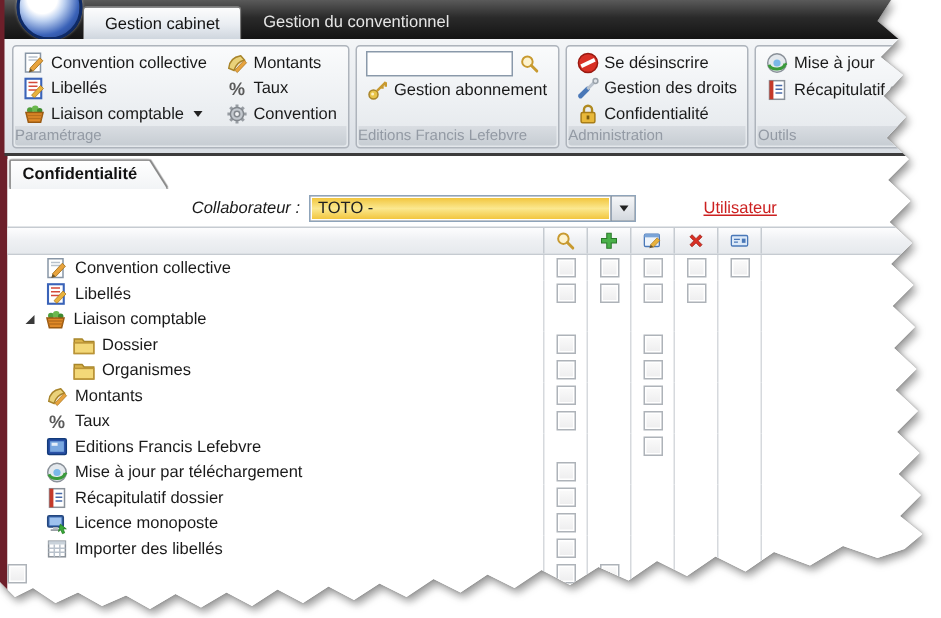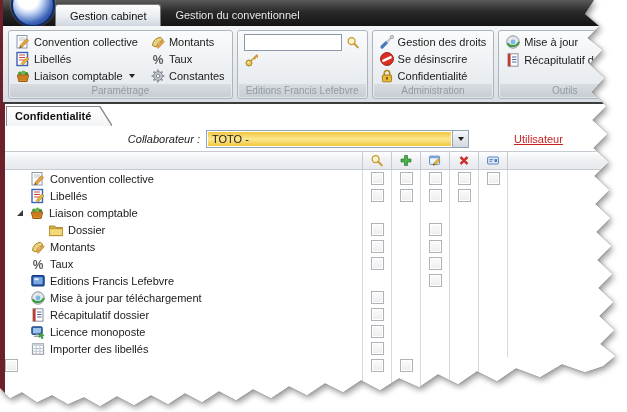--- a/index.html
+++ b/index.html
@@ -13,38 +13,38 @@
   .applogo{position:absolute;left:8px;top:-17px;width:40px;height:40px;border-radius:50%;
     background:radial-gradient(circle at 38% 35%,#ffffff 0 28%,#bcd0f0 42%,#3a62b8 68%,#17306e 100%);
     border:2px solid #0e2a66;box-shadow:0 0 2px rgba(255,255,255,.5);}
   .tabs{position:absolute;left:52px;top:4px;bottom:0;display:flex;align-items:stretch;}
   .apptab{display:flex;align-items:center;padding:0 14px;border-radius:3px 3px 0 0;cursor:default;}
   .apptab.active{background:linear-gradient(#fdfdfd,#e9edf2 55%,#cfd6de);color:#111;border:1px solid #7a7a7a;border-bottom:none;}
   .apptab.inactive{color:#e6e6e6;}
   
   .ribbon{position:absolute;left:3px;right:0;top:26px;height:78px;background:linear-gradient(#f3f5f7,#e2e6eb 70%,#d9dee4);border-bottom:2px solid #3c3c3c;box-sizing:border-box;padding:4px 0 0 5px;display:flex;gap:4px;}
   .rib-group{position:relative;height:69px;border:1px solid #aeb4bc;border-radius:3px;background:linear-gradient(#fafbfc,#eceff2 60%,#e3e7eb);box-sizing:border-box;padding:2px 5px 14px 4px;display:flex;gap:8px;}
-  .rib-caption{position:absolute;left:1px;right:1px;bottom:1px;height:13px;line-height:13px;text-align:center;font-size:10px;color:#939aa4;background:linear-gradient(#d9dde2,#c7cdd3);border-radius:0 0 2px 2px;margin-top:32px;}
+  .rib-caption{position:absolute;left:1px;right:1px;bottom:1px;height:13px;line-height:13px;text-align:left;font-size:10px;color:#939aa4;background:linear-gradient(#d9dde2,#c7cdd3);border-radius:0 0 2px 2px;margin-top:32px;}
   .rib-col{display:flex;flex-direction:column;}
   .rib-item{height:18px;display:flex;align-items:center;gap:3px;white-space:nowrap;padding:0 2px;border-radius:2px;}
   .rib-item .lbl{color:#1a1a1a;}
   .caret{width:0;height:0;border-left:3px solid transparent;border-right:3px solid transparent;border-top:4px solid #222;margin-left:3px;}
   .rib-search{height:18px;display:flex;align-items:center;gap:4px;padding:0 2px;}
   .rib-search input{width:92px;height:15px;border:1px solid #8a99aa;font-size:11px;padding:0 2px;background:#fff;}
   .icon{display:inline-flex;width:16px;height:16px;align-items:center;justify-content:center;flex:0 0 auto;}
   .icon svg{display:block;}
   .icon.sm{width:14px;height:14px;}
   
   .content{position:absolute;left:5px;right:0;top:106px;bottom:0;background:#fff;}
   .doctab-row{height:21px;position:relative;}
   .doctab-wrap{position:absolute;left:2px;top:1px;filter:drop-shadow(1px 0 0 #8a8a8a) drop-shadow(-1px 0 0 #8a8a8a) drop-shadow(0 -1px 0 #8a8a8a);}
   .doctab{background:linear-gradient(#ffffff,#f2f4f6);padding:3px 20px 4px 8px;font-weight:bold;font-size:11px;color:#111;clip-path:polygon(0 0,calc(100% - 12px) 0,100% 100%,0 100%);}
   .collab-row{height:24px;display:flex;align-items:center;}
   .collab-label{width:95px;margin-left:100px;text-align:right;margin-right:6px;color:#1a1a1a;font-style:italic;}
-  .combo{width:263px;height:18px;border:1px solid #8fa4ba;display:flex;box-sizing:border-box;background:#737373;}
+  .combo{width:218px;height:18px;border:1px solid #8fa4ba;display:flex;box-sizing:border-box;background:#737373;}
   .combo-value{flex:1;display:flex;align-items:center;padding:0 4px;background:linear-gradient(180deg,#f2c63f,#fbe88f 50%,#f2c63f);border:1px solid #fff;color:#222;overflow:hidden;}
   .combo-btn{width:15px;border-left:1px solid #98a6b6;background:linear-gradient(#f6f7f9,#d3d8de);display:flex;align-items:center;justify-content:center;}
   .combo-btn i{width:0;height:0;border-left:3px solid transparent;border-right:3px solid transparent;border-top:4px solid #222;}
   .user-link{margin-left:13px;color:#cc2020;text-decoration:underline;cursor:pointer;padding-left:32px;}
   
   .grid{position:absolute;left:0;right:0;top:45px;bottom:0;display:flex;flex-direction:column;}
   .grid-row{display:grid;grid-template-columns:357px 29px 29px 29px 29px 29px 1fr;height:17px;flex:0 0 auto;}
   .grid-row>div{display:flex;align-items:center;justify-content:center;}
   .grid-row>div:first-child{justify-content:flex-start;}
   .grid-row>div:nth-child(n+2){border-left:1px solid #d6d9dd;}
@@ -144,21 +144,21 @@
                     <line x1="12.4" y1="8" x2="14.4" y2="8"></line>
                     <line x1="3.5" y1="3.5" x2="4.9" y2="4.9"></line>
                     <line x1="11.1" y1="11.1" x2="12.5" y2="12.5"></line>
                     <line x1="3.5" y1="12.5" x2="4.9" y2="11.1"></line>
                     <line x1="11.1" y1="4.9" x2="12.5" y2="3.5"></line>
                   </g>
                   <circle cx="8" cy="8" r="4.4" fill="#c3c8ce" stroke="#82878d"></circle>
                   <circle cx="8" cy="8" r="1.8" fill="#f2f3f4" stroke="#82878d"></circle>
                 </svg>
               </span>
-              <span class="lbl">Constantes</span>
+              <span class="lbl">Convention</span>
             </div>
           </div>
           <div class="rib-caption">Paramétrage</div>
         </div>
         <div class="rib-group">
           <div class="rib-col">
             <div class="rib-search">
               <input type="text" style="">
               <span class="icon sm">
                 <svg width="15" height="15" viewBox="0 0 16 16">
@@ -168,44 +168,45 @@
               </span>
             </div>
             <div class="rib-item">
               <span class="icon">
                 <svg width="16" height="16" viewBox="0 0 16 16">
                   <circle cx="5" cy="11" r="3" fill="#e8c44a" stroke="#a8842a"></circle>
                   <circle cx="4.4" cy="10.6" r="1" fill="#fdf0c2"></circle>
                   <path d="M7.2 8.8 L13.2 2.8 M13.2 2.8 v3 M11 5 v2.2" stroke="#c89a30" stroke-width="1.6" fill="none"></path>
                 </svg>
               </span>
+              <span class="lbl">Gestion abonnement</span>
             </div>
           </div>
           <div class="rib-caption">Editions Francis Lefebvre</div>
         </div>
         <div class="rib-group">
           <div class="rib-col">
             <div class="rib-item">
               <span class="icon">
                 <svg width="16" height="16" viewBox="0 0 16 16">
+                  <circle cx="8" cy="8" r="6.4" fill="#d93025" stroke="#9a1910"></circle>
+                  <rect x="3" y="6.7" width="10" height="2.6" fill="#fff" transform="rotate(-25 8 8)"></rect>
+                </svg>
+              </span>
+              <span class="lbl">Se désinscrire</span>
+            </div>
+            <div class="rib-item">
+              <span class="icon">
+                <svg width="16" height="16" viewBox="0 0 16 16">
                   <line x1="3" y1="13" x2="7.6" y2="8.4" stroke="#4a78b8" stroke-width="3.2" stroke-linecap="round"></line>
                   <line x1="7.6" y1="8.4" x2="12.6" y2="3.4" stroke="#b9c2cc" stroke-width="2"></line>
                   <circle cx="13" cy="3" r="1.6" fill="#dfe4e9" stroke="#9aa2aa"></circle>
                 </svg>
               </span>
               <span class="lbl">Gestion des droits</span>
-            </div>
-            <div class="rib-item">
-              <span class="icon">
-                <svg width="16" height="16" viewBox="0 0 16 16">
-                  <circle cx="8" cy="8" r="6.4" fill="#d93025" stroke="#9a1910"></circle>
-                  <rect x="3" y="6.7" width="10" height="2.6" fill="#fff" transform="rotate(-25 8 8)"></rect>
-                </svg>
-              </span>
-              <span class="lbl">Se désinscrire</span>
             </div>
             <div class="rib-item">
               <span class="icon">
                 <svg width="16" height="16" viewBox="0 0 16 16">
                   <path d="M5.3 7.5 V5.2 a2.7 2.7 0 0 1 5.4 0 V7.5" fill="none" stroke="#b08a20" stroke-width="1.6"></path>
                   <rect x="3.4" y="7" width="9.2" height="6.8" rx="1" fill="#e8b83a" stroke="#a87d18"></rect>
                   <rect x="7.1" y="9" width="1.8" height="2.6" fill="#7a5c10"></rect>
                 </svg>
               </span>
               <span class="lbl">Confidentialité</span>
@@ -405,20 +406,43 @@
             <div></div>
             <div>
               <span class="cb"></span>
             </div>
             <div></div>
             <div></div>
             <div></div>
           </div>
           <div class="grid-row">
             <div class="tree-cell">
+              <span class="indent" style="width: 26px;"></span>
+              <span class="expander"></span>
+              <span class="icon">
+                <svg width="16" height="16" viewBox="0 0 16 16">
+                  <path d="M1.5 4 h5.2 l1.4 1.6 h6.4 v8 h-13 Z" fill="#d9b24a" stroke="#a8862a"></path>
+                  <rect x="1.5" y="6.6" width="13" height="7" fill="#f3d878" stroke="#bb9436"></rect>
+                </svg>
+              </span>
+              <span class="tree-label">Organismes</span>
+            </div>
+            <div>
+              <span class="cb"></span>
+            </div>
+            <div></div>
+            <div>
+              <span class="cb"></span>
+            </div>
+            <div></div>
+            <div></div>
+            <div></div>
+          </div>
+          <div class="grid-row">
+            <div class="tree-cell">
               <span class="indent" style="width: 8px;"></span>
               <span class="expander"></span>
               <span class="icon">
                 <svg width="16" height="16" viewBox="0 0 16 16">
                   <path d="M2.5 11.5 Q3 4.5 10.5 3.2 L13 6 Q7.5 7.5 6 13 Z" fill="#ead27a" stroke="#a8842a"></path>
                   <path d="M6.5 12.8 L12.8 6.2 L14.4 7.8 L8.2 14.4 Z" fill="#e8a33d" stroke="#a8741c" stroke-width=".5"></path>
                 </svg>
               </span>
               <span class="tree-label">Montants</span>
             </div>

